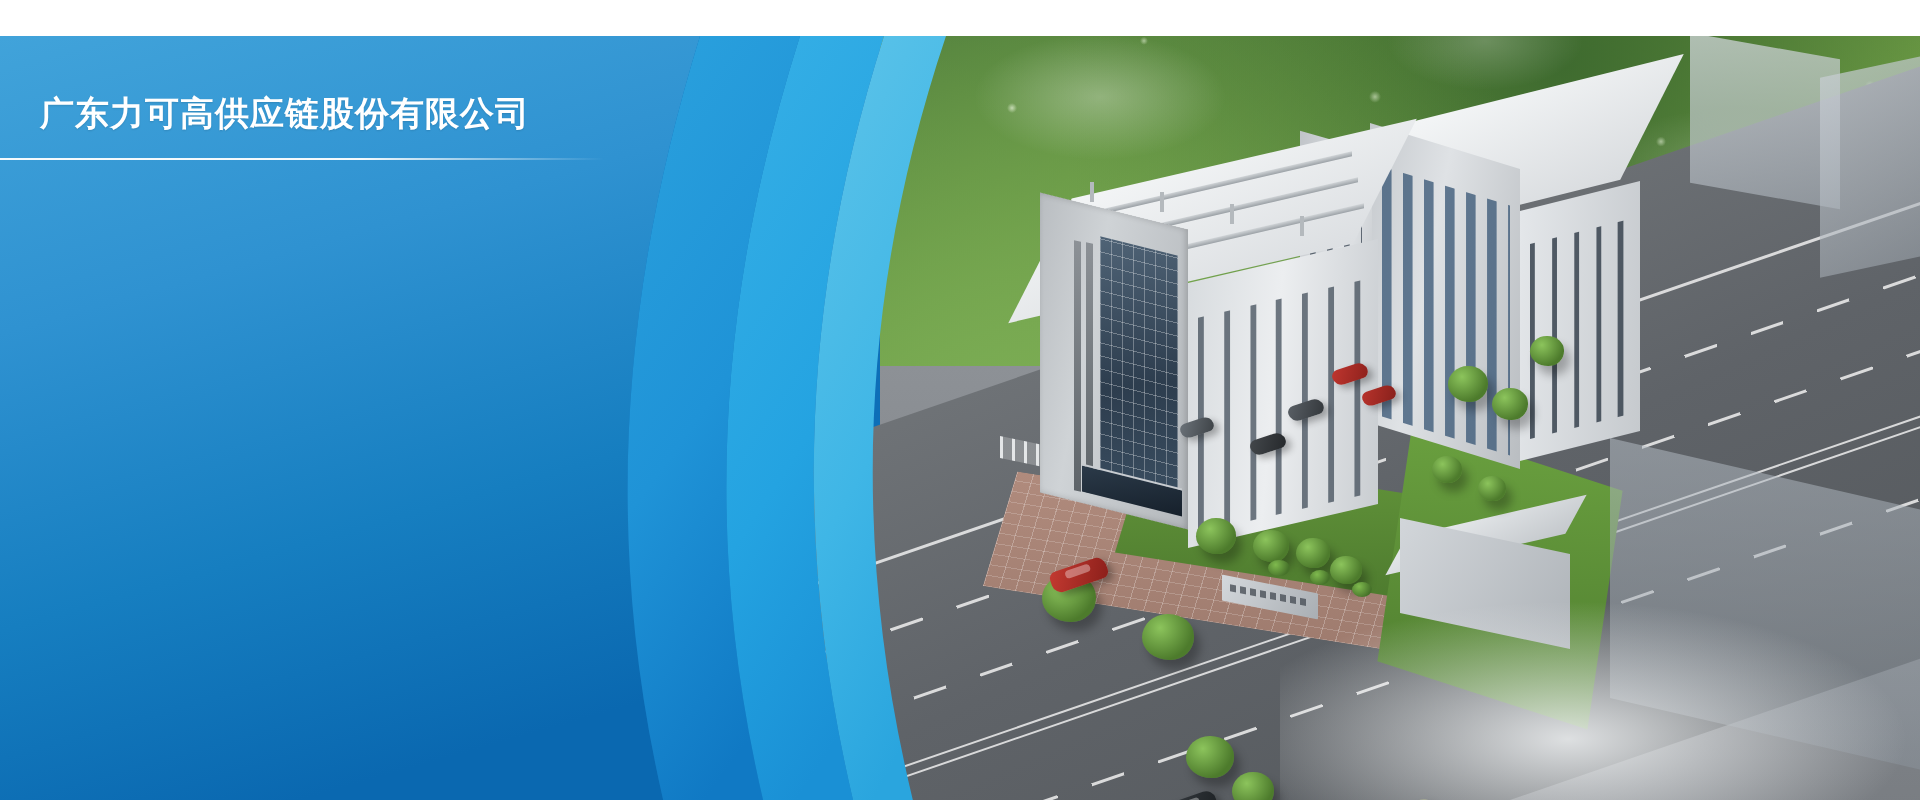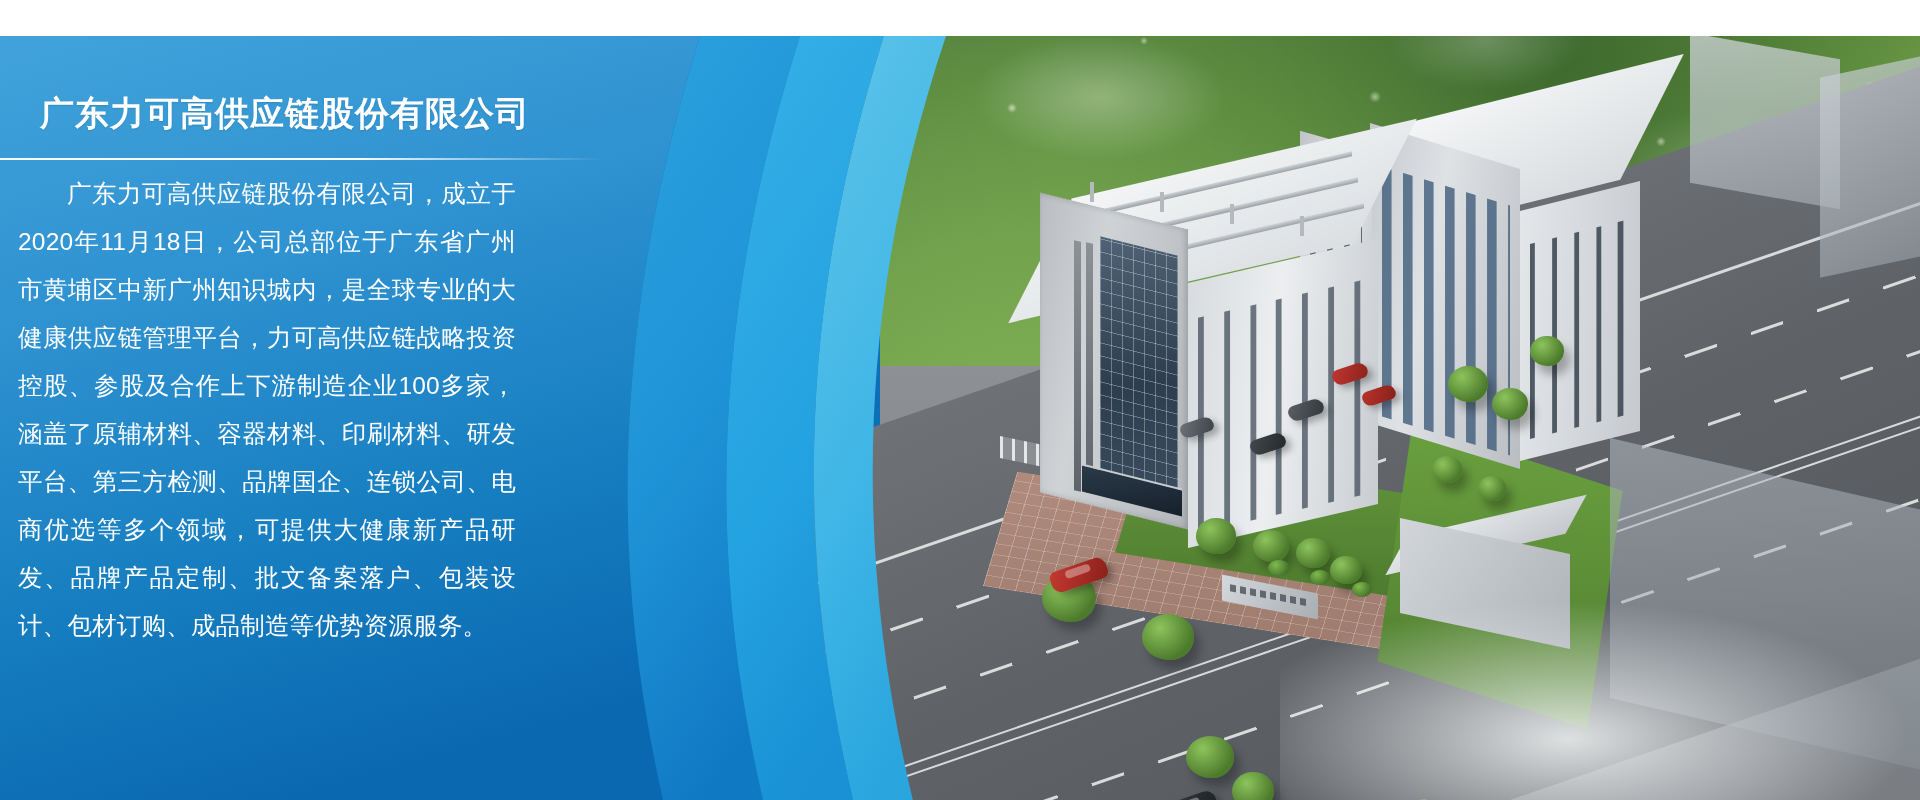--- a/index.html
+++ b/index.html
@@ -525,17 +525,16 @@
 
     <path d="M800,0 L884,0 C800,264 790,524 862,800 L772,800 C700,524 716,264 800,0 Z" fill="url(#gArcMid)"></path>
 
     <path d="M884,0 L946,0 C856,268 850,530 922,800 L862,800 C790,524 800,264 884,0 Z" fill="url(#gArcLight)"></path>
   </svg>
 
   <div class="panel">
     <div class="panel-title">广东力可高供应链股份有限公司</div>
     <div class="panel-rule"></div>
     <div class="panel-body">
-      <p>广东力可高供应链股份有限公司，成立于2020年11月18日，公司总部位于广东省广州市黄埔区中新广州知识城内，是全球专业的大健康供应链管理平台，力可高供应链战略投资控股、参股及合作上下游制造企业100多家，涵盖了原辅材料、容器材料、印刷材料、研发平台、第三方检测、品牌国企、连锁公司、电商优选等多个领域，可提供大健康新产品研发、品牌产品定制、批文备案落户、包装设计、包材订购、成品制造等优势资源服务。</p>
     </div>
   </div>
 
 </div>
 
 </body></html>

